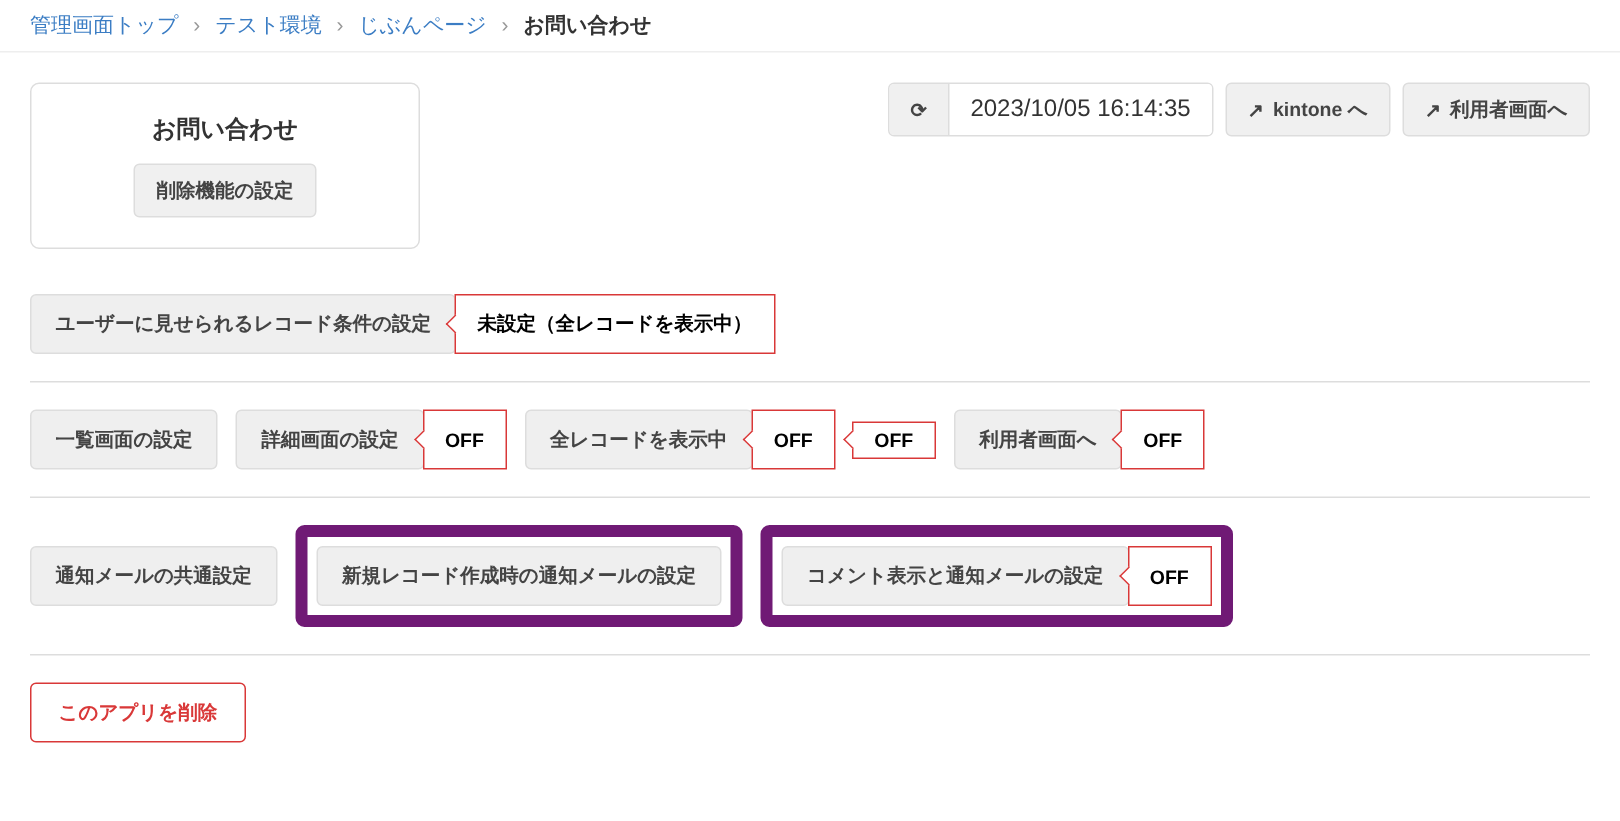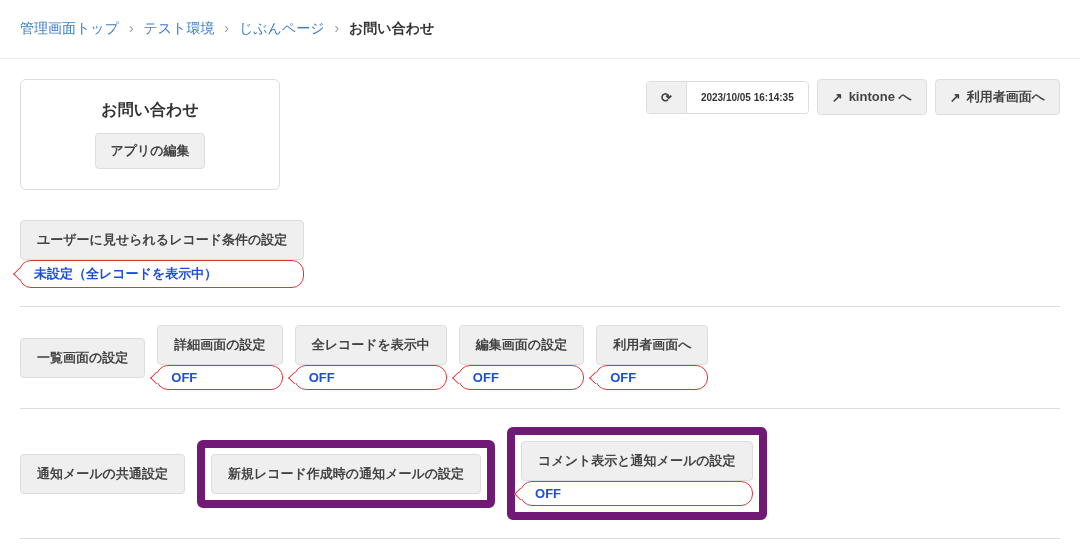--- a/index.html
+++ b/index.html
@@ -3,21 +3,21 @@
   <meta charset="utf-8">
   <style>
     * { margin: 0; padding: 0; box-sizing: border-box; }
     body {
       font-family: -apple-system, BlinkMacSystemFont, "Segoe UI", "Hiragino Sans", "Hiragino Kaku Gothic ProN", Meiryo, sans-serif;
       font-size: 14px;
       background: #fff;
       color: #333;
     }
     .breadcrumb {
-      padding: 20px 20px;
+      padding: 8px 20px;
       font-size: 14px;
       border-bottom: 1px solid #eee;
     }
     .breadcrumb a {
       color: #3b7dc4;
       text-decoration: none;
     }
     .breadcrumb .sep {
       color: #999;
       margin: 0 6px;
@@ -76,61 +76,60 @@
       overflow: hidden;
     }
     .sync-group .btn {
       border: none;
       border-radius: 0;
     }
     .sync-time {
       padding: 8px 14px;
       background: #fff;
       border-left: 1px solid #ddd;
-      font-size: 10px;
-      font-weight: 700;
+      font-size: 16px;
+      font-weight: 400;
       display: flex;
       align-items: center;
     }
     .section {
       display: flex;
       gap: 12px;
       align-items: center;
       flex-wrap: wrap;
       padding-bottom: 18px;
       margin-bottom: 18px;
       border-bottom: 1px solid #ddd;
     }
     .section:last-of-type { border-bottom: none; margin-bottom: 0; }
     .setting-group {
       display: flex;
       align-items: stretch;
-      flex-direction: column;
     }
     .setting-btn {
       background: #efefef;
       border: 1px solid #ddd;
       border-radius: 4px;
       padding: 10px 16px;
       font-size: 13px;
       font-weight: 600;
       color: #444;
       cursor: pointer;
       white-space: nowrap;
     }
     .status-tag {
       display: inline-flex;
       align-items: center;
       border: 1px solid #d93838;
-      color: #1d4ed8;
+      color: #000000;
       background: #fff;
       padding: 4px 14px;
       font-size: 13px;
       font-weight: 700;
-      border-radius: 12px;
+      border-radius: 0;
       margin-left: -1px;
       position: relative;
     }
     .status-tag::before {
       content: "";
       position: absolute;
       left: -5px;
       top: 50%;
       transform: translateY(-50%) rotate(45deg);
       width: 8px;
@@ -185,21 +184,21 @@
   <a href="#">じぶんページ</a>
   <span class="sep">›</span>
   <span class="current">お問い合わせ</span>
 </div>
 
 <div class="main">
 
   <div class="top-row">
     <div class="app-card">
       <div class="app-title">お問い合わせ</div>
-      <button class="btn">アプリの編集</button>
+      <button class="btn">削除機能の設定</button>
     </div>
     <div class="spacer"></div>
     <div class="top-actions">
       <div class="sync-group">
         <button class="btn">
           <span class="icon-sync">⟳</span>
         </button>
         <span class="sync-time">2023/10/05 16:14:35</span>
       </div>
       <button class="btn">
@@ -226,21 +225,20 @@
     </div>
     <div class="setting-group">
       <button class="setting-btn">詳細画面の設定</button>
       <span class="status-tag">OFF</span>
     </div>
     <div class="setting-group">
       <button class="setting-btn">全レコードを表示中</button>
       <span class="status-tag">OFF</span>
     </div>
     <div class="setting-group">
-      <button class="setting-btn">編集画面の設定</button>
       <span class="status-tag">OFF</span>
     </div>
     <div class="setting-group">
       <button class="setting-btn">利用者画面へ</button>
       <span class="status-tag">OFF</span>
     </div>
   </div>
 
   <div class="section">
     <div class="setting-group">

